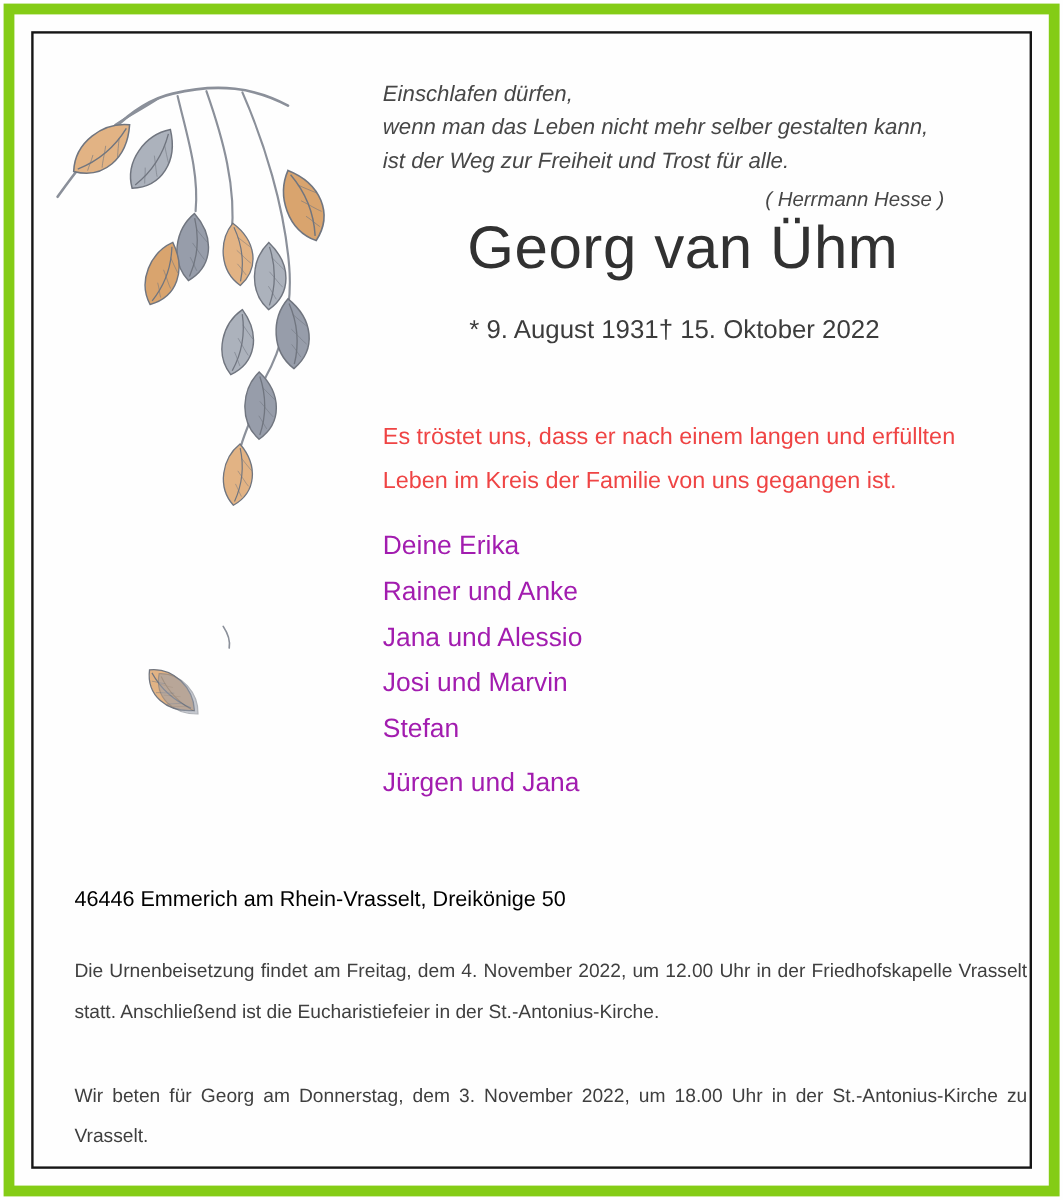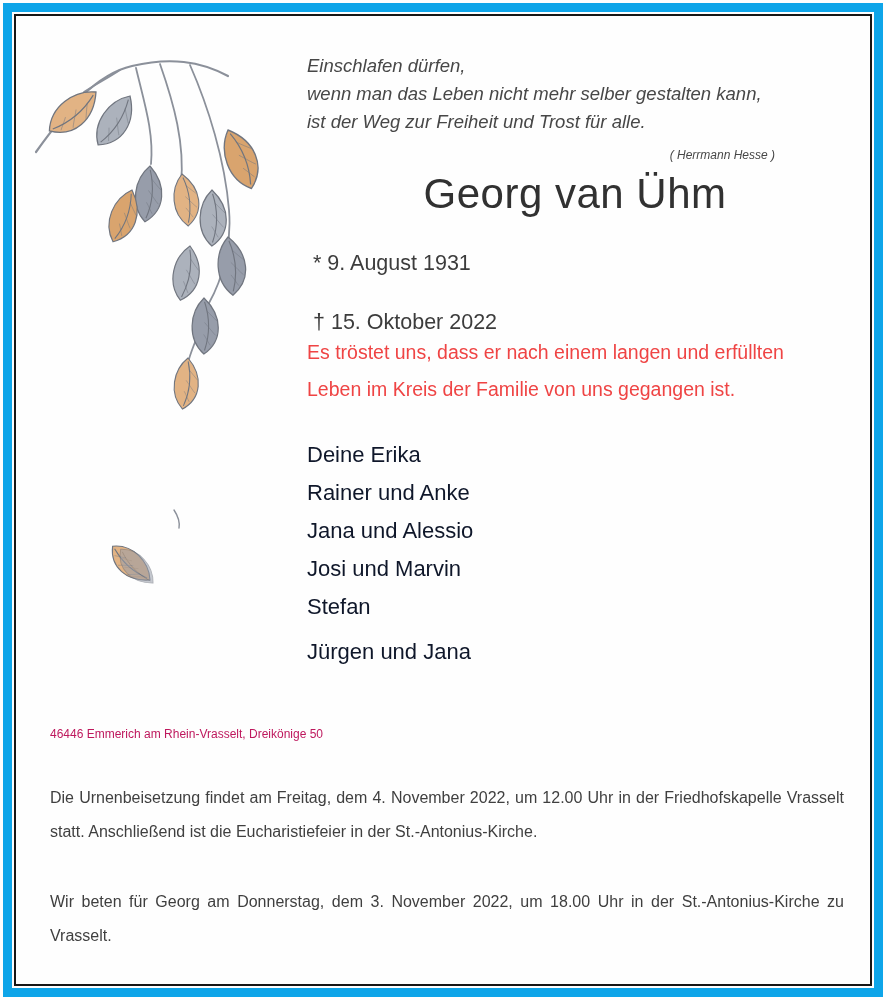--- a/index.html
+++ b/index.html
@@ -1,44 +1,44 @@
 <!DOCTYPE html>
 <html lang="de"><head>
 <meta charset="utf-8">
 <style>
   html,body{margin:0;padding:0;background:#ffffff;}
   .page{
     position:relative;width:886px;height:1000px;background:#fefefe;
     box-sizing:border-box;padding:3px;
     font-family:"Liberation Sans", sans-serif;color:#3f3f3f;
   }
-  .frame-outer{height:100%;box-sizing:border-box;border:9px solid #0ea5e9;padding:2px;text-decoration:underline;}
+  .frame-outer{height:100%;box-sizing:border-box;border:9px solid #84cc16;padding:14px;text-decoration:underline;}
   .frame-inner{height:100%;box-sizing:border-box;border:2px solid #161616;position:relative;overflow:hidden;background:#fefefe;}
 
   .abs{position:absolute;}
 
   .branch-svg{left:16px;top:24px;width:266px;height:580px;}
 
   .quote{left:291px;top:36px;width:478px;font-style:italic;font-size:18.5px;line-height:28px;color:#474747;}
   .quote .qline{white-space:nowrap;}
-  .quote .author{text-align:right;padding-right:10px;margin-top:5px;font-size:12px;}
+  .quote .author{text-align:right;padding-right:10px;margin-top:5px;font-size:17px;}
 
-  .name{left:303px;top:153px;width:512px;text-align:center;
-        font-size:42px;line-height:50px;font-weight:400;color:#313131;letter-spacing:0.5px;}
+  .name{left:285px;top:153px;width:512px;text-align:center;
+        font-size:50px;line-height:50px;font-weight:400;color:#313131;letter-spacing:0.5px;}
 
-  .dates{left:297px;top:235px;width:512px;display:flex;justify-content:center;gap:34px;
-         font-size:21.5px;color:#3c3c3c;flex-direction:column;}
+  .dates{left:278px;top:235px;width:512px;display:flex;justify-content:center;
+         font-size:21.5px;color:#3c3c3c;}
   .dates span{white-space:nowrap;}
 
   .consolation{left:291px;top:318px;width:532px;font-size:19.5px;line-height:37px;color:#ef4444;}
 
-  .mourners{left:291px;top:420px;font-size:22px;line-height:38px;color:#0f172a;}
+  .mourners{left:291px;top:408px;font-size:22px;line-height:38px;color:#a21caf;}
   .mourners .mourner:last-child{margin-top:7px;}
 
-  .address{left:34px;top:711px;width:800px;font-size:12px;color:#be185d;white-space:nowrap;}
+  .address{left:34px;top:711px;width:800px;font-size:18px;color:#000000;white-space:nowrap;}
 
   .notice{left:34px;width:794px;font-size:16px;line-height:33.5px;
           text-align:justify;color:#3f3f3f;}
   .notice.burial{top:765px;}
   .notice.prayer{top:869px;}
 </style>
 </head>
 <body>
 
 <div class="page">

